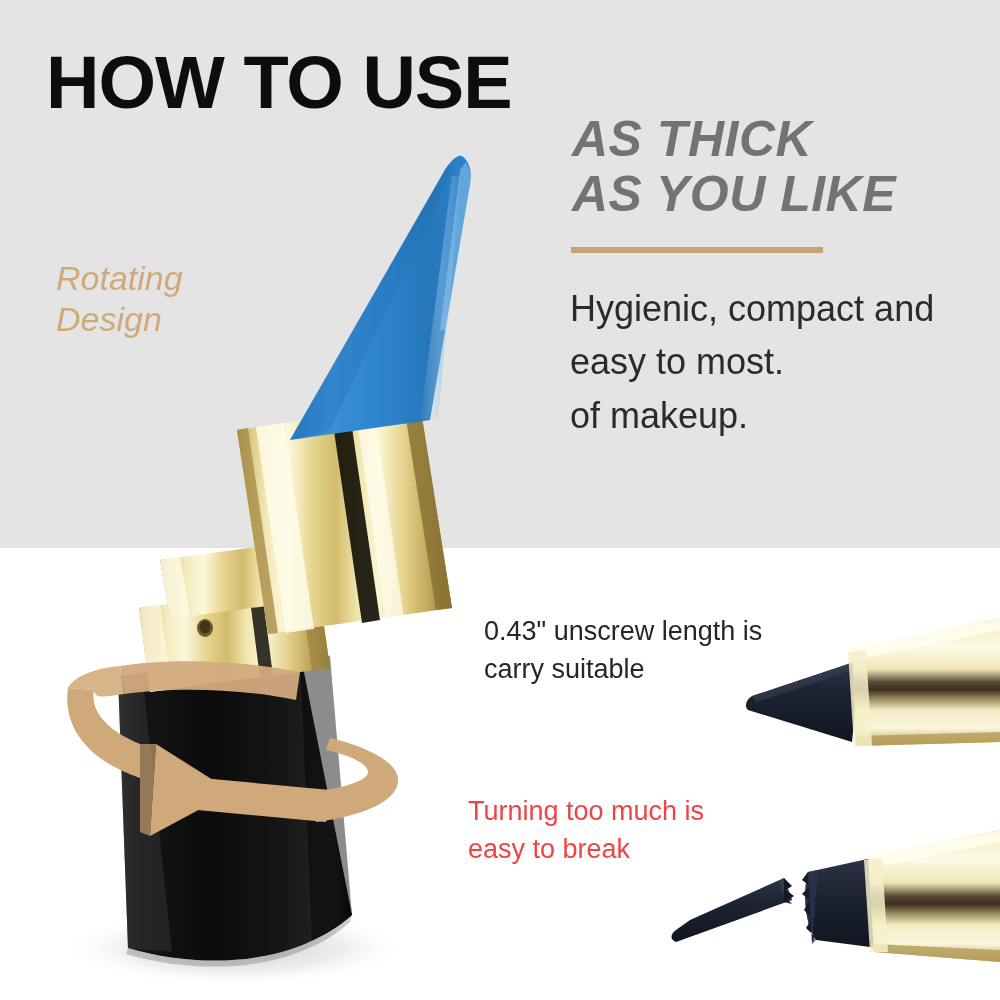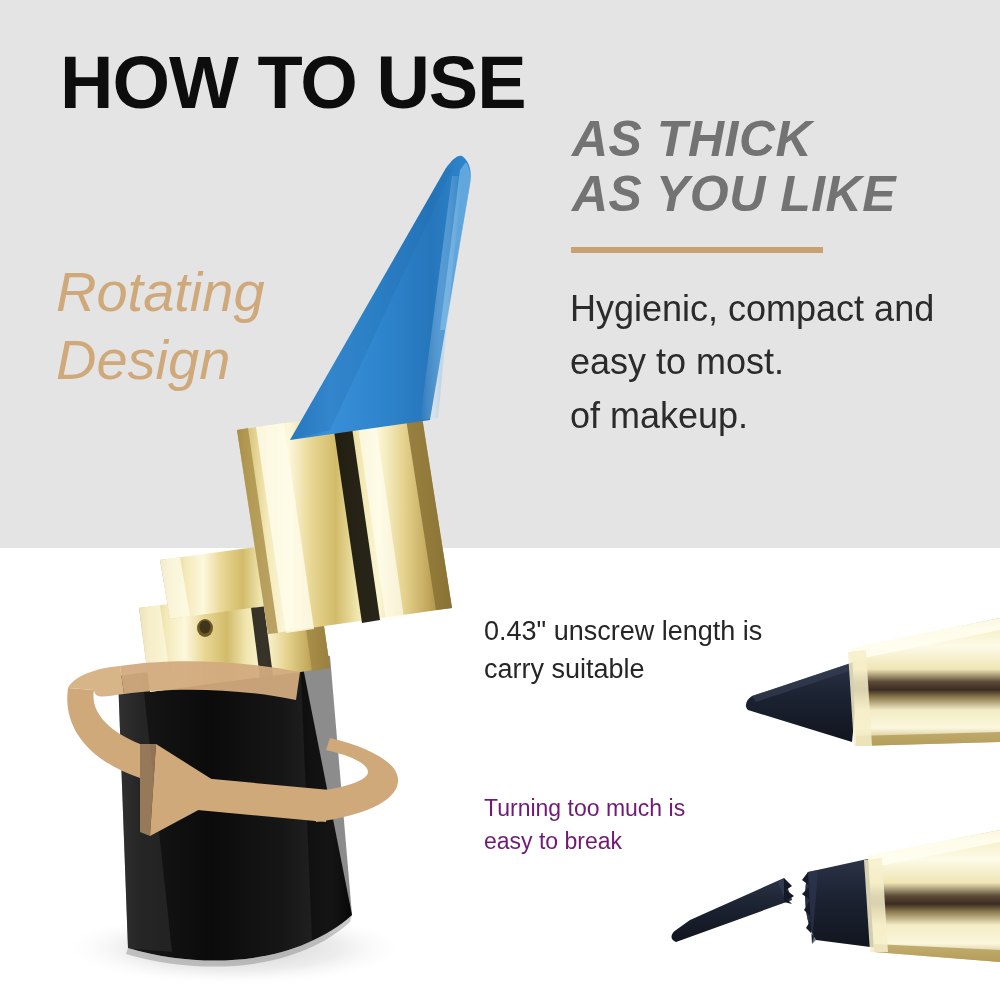--- a/index.html
+++ b/index.html
@@ -10,49 +10,49 @@
     overflow:hidden;
   }
   #stage{position:relative;width:1000px;height:1000px;overflow:hidden;background:#ffffff;}
 
   
   .bg-top{position:absolute;left:0;top:0;width:1000px;height:548px;background:#e4e4e4;}
   .bg-bottom{position:absolute;left:0;top:548px;width:1000px;height:452px;background:#ffffff;}
 
   
   .title{
-    position:absolute;left:60px;top:46px;
+    position:absolute;left:46px;top:46px;
     font-size:74px;font-weight:bold;letter-spacing:-1px;
     color:#0d0d0d;line-height:1;white-space:nowrap;
   }
   .rotating{
     position:absolute;left:56px;top:258px;width:300px;
-    font-size:56px;font-style:italic;font-weight:500;
+    font-size:34px;font-style:italic;font-weight:500;
     color:#cfa97a;line-height:1.22;letter-spacing:0px;
   }
   .headline{
     position:absolute;left:572px;top:112px;width:420px;
     font-size:50px;font-weight:bold;font-style:italic;
     color:#737373;line-height:1.1;letter-spacing:0.5px;
   }
   .divider{
     position:absolute;left:571px;top:247px;width:252px;height:6px;
     background:#c9a271;
   }
   .body-copy{
     position:absolute;left:570px;top:282px;width:400px;
     font-size:36px;color:#2b2b2b;line-height:1.48;font-weight:400;
   }
   .cap1{
     position:absolute;left:484px;top:612px;width:360px;
     font-size:27px;color:#262626;line-height:1.42;
   }
   .cap2{
-    position:absolute;left:484px;top:792px;width:360px;
-    font-size:23px;color:#701a75;line-height:1.42;
+    position:absolute;left:468px;top:792px;width:360px;
+    font-size:27px;color:#ef4444;line-height:1.42;
   }
 
   
   #lipstick{position:absolute;left:0;top:0;width:1000px;height:1000px;pointer-events:none;}
 </style>
 </head>
 <body>
 
 <div id="stage">
 

